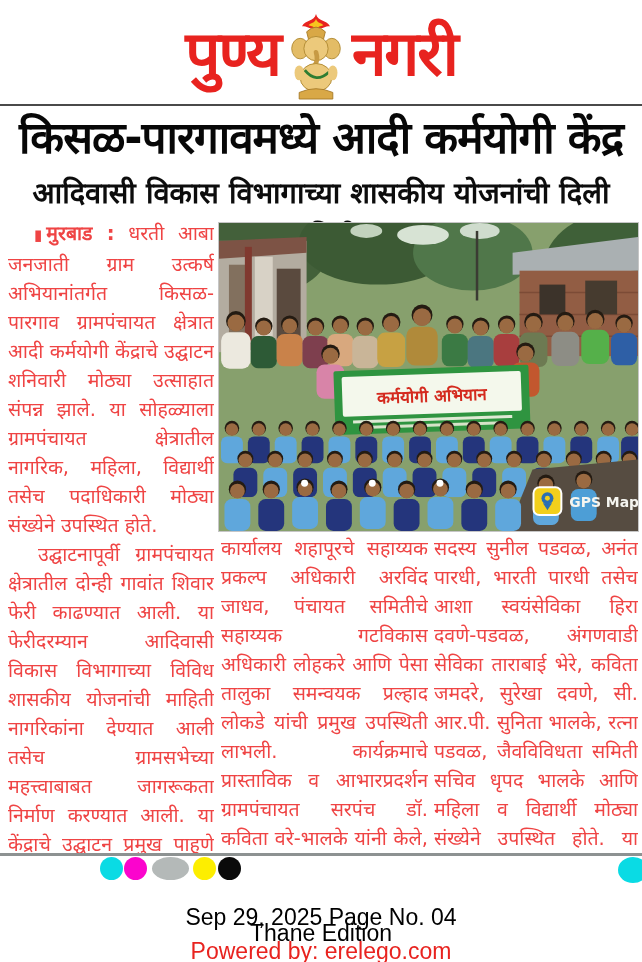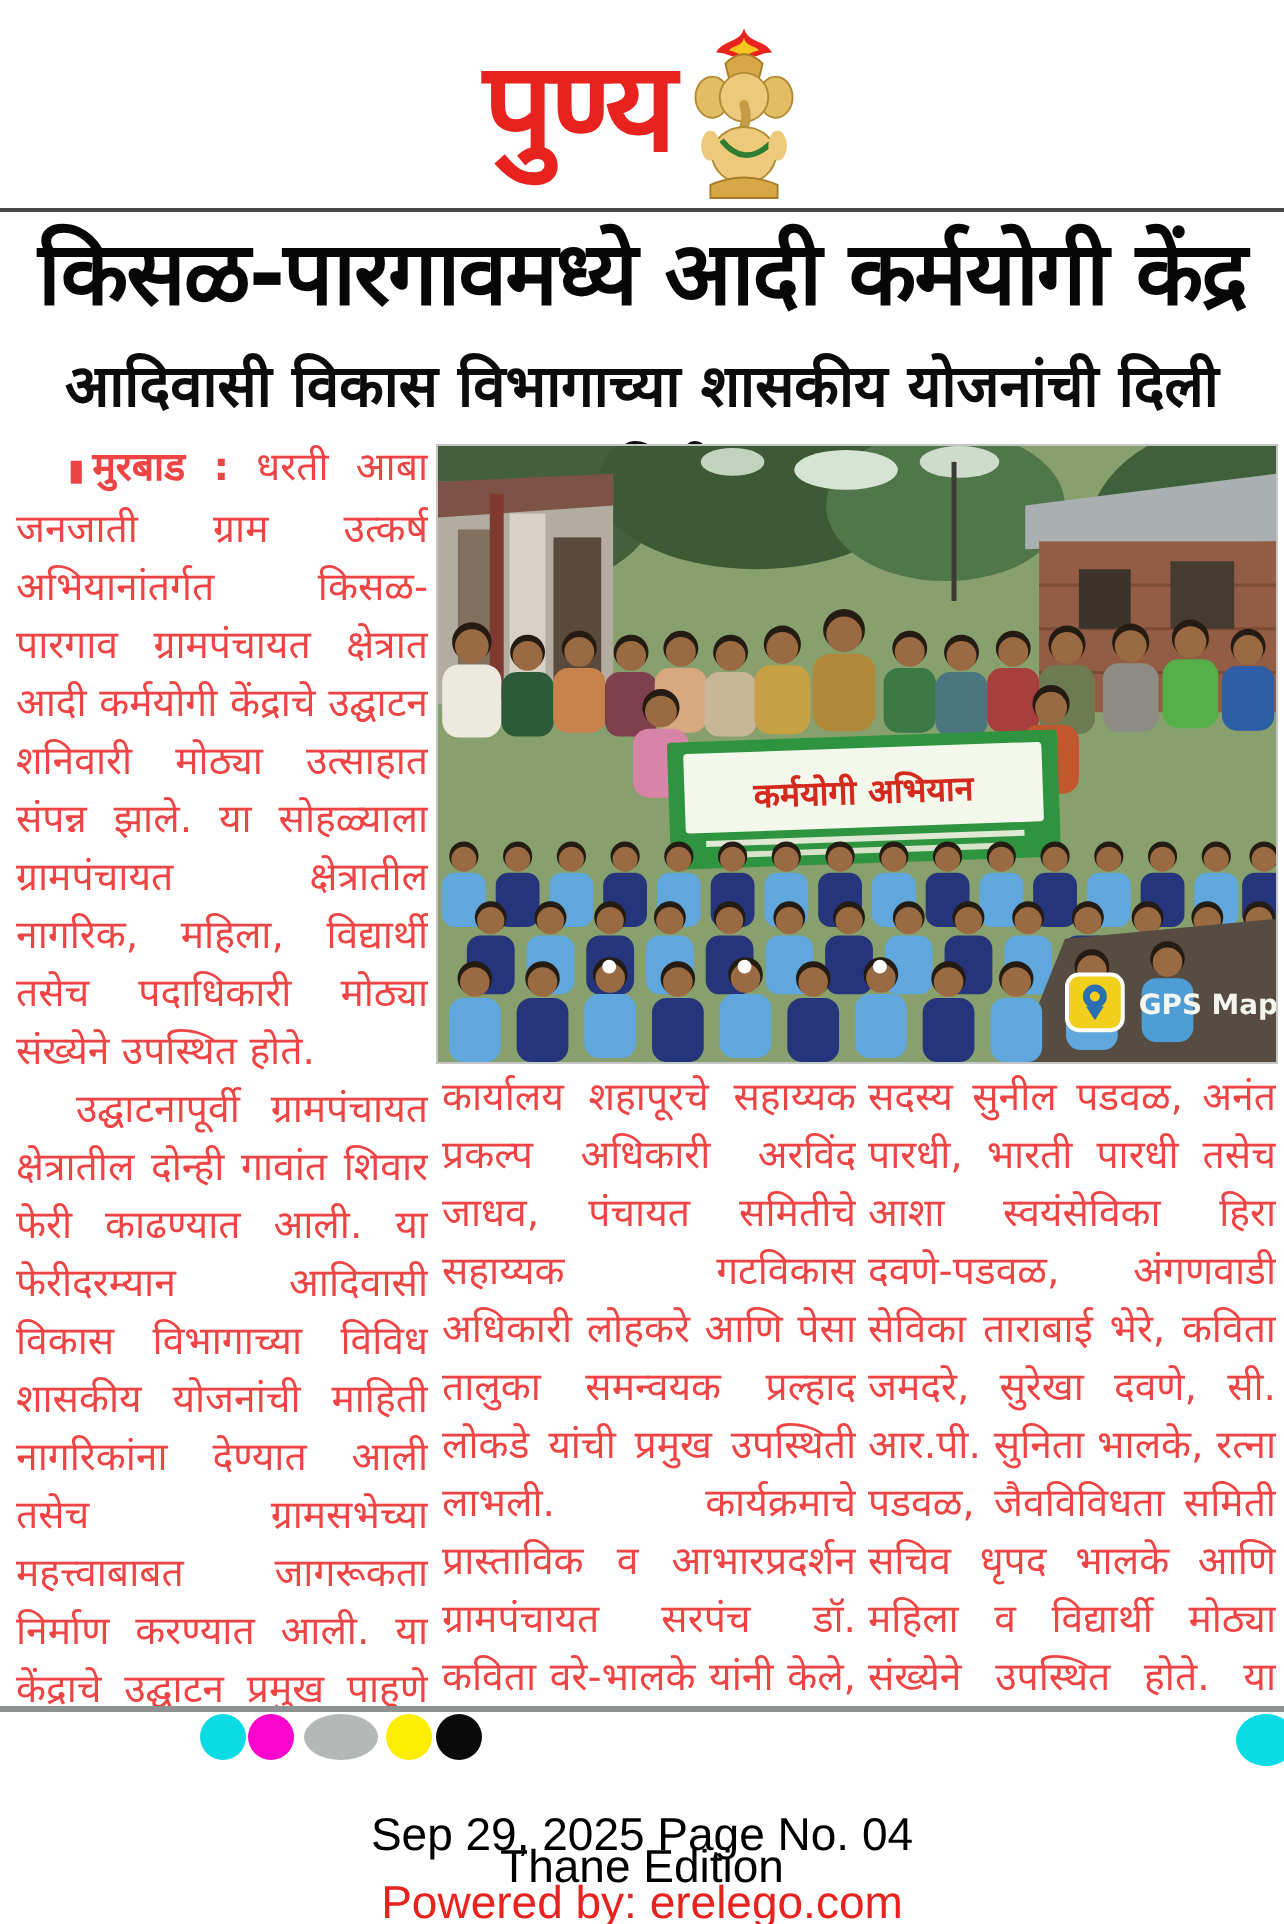--- a/index.html
+++ b/index.html
@@ -68,20 +68,21 @@
         <ellipse cx="47" cy="37" rx="9" ry="11" fill="#e3bc66" stroke="#b08a33" stroke-width="1"></ellipse>
         <circle cx="30" cy="37" r="13" fill="#ecc97b" stroke="#b08a33" stroke-width="1"></circle>
         <path d="M30 41 Q33 50 28 56 Q24 60 26 63" fill="none" stroke="#c79a44" stroke-width="5" stroke-linecap="round"></path>
         <ellipse cx="30" cy="68" rx="17" ry="15" fill="#ecc97b" stroke="#b08a33" stroke-width="1"></ellipse>
         <path d="M18 60 Q30 75 44 62" fill="none" stroke="#2e7d32" stroke-width="3"></path>
         <ellipse cx="12" cy="63" rx="5" ry="8" fill="#ecc97b"></ellipse>
         <ellipse cx="48" cy="63" rx="5" ry="8" fill="#ecc97b"></ellipse>
         <path d="M12 84 Q30 76 48 84 L48 91 L12 91 Z" fill="#d9a846" stroke="#a87b28" stroke-width="1"></path>
       </svg>
     </span>
+    <span class="logo-text">नगरी</span>
   </header>
 
   <div class="rule-top"></div>
 
   <h1 class="headline">किसळ-पारगावमध्ये आदी कर्मयोगी केंद्र</h1>
   <h2 class="subheadline">आदिवासी विकास विभागाच्या शासकीय योजनांची दिली माहिती</h2>
 
   <div class="col col1">
     <p class="para"><span class="bullet">▮</span><b class="dateline">मुरबाड :</b> <span>धरती आबा जनजाती ग्राम उत्कर्ष अभियानांतर्गत किसळ-पारगाव ग्रामपंचायत क्षेत्रात आदी कर्मयोगी केंद्राचे उद्घाटन शनिवारी मोठ्या उत्साहात संपन्न झाले. या सोहळ्याला ग्रामपंचायत क्षेत्रातील नागरिक, महिला, विद्यार्थी तसेच पदाधिकारी मोठ्या संख्येने उपस्थित होते.</span></p>
     <p class="para indent">उद्घाटनापूर्वी ग्रामपंचायत क्षेत्रातील दोन्ही गावांत शिवार फेरी काढण्यात आली. या फेरीदरम्यान आदिवासी विकास विभागाच्या विविध शासकीय योजनांची माहिती नागरिकांना देण्यात आली तसेच ग्रामसभेच्या महत्त्वाबाबत जागरूकता निर्माण करण्यात आली. या केंद्राचे उद्घाटन प्रमुख पाहुणे म्हणून उपस्थित असलेले केंद्र सरकारच्या जनजाती कार्य मंत्रालय कार्यालय सचिव सूर्याश निगम व सरपंच डॉ. कविता वरे-भालके यांनी संयुक्तपणे केले. या समारंभास केंद्र सरकारच्या जनजाती कार्य मंत्रालयामधील अधिकारी, प्रकल्प</p>

